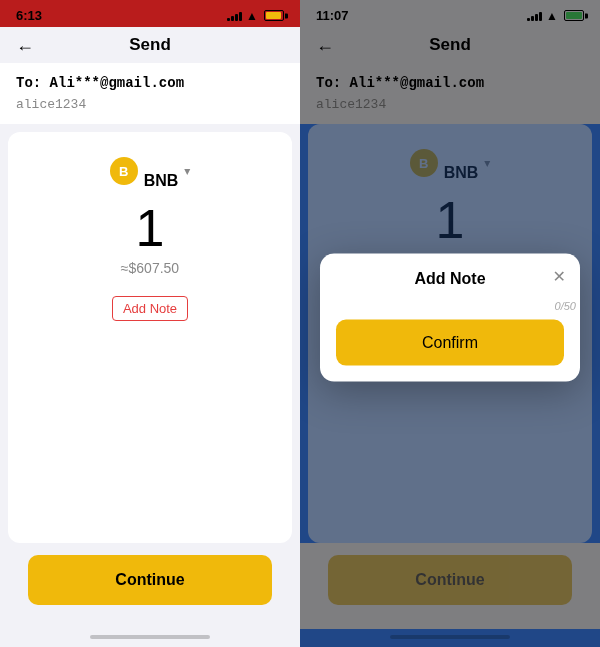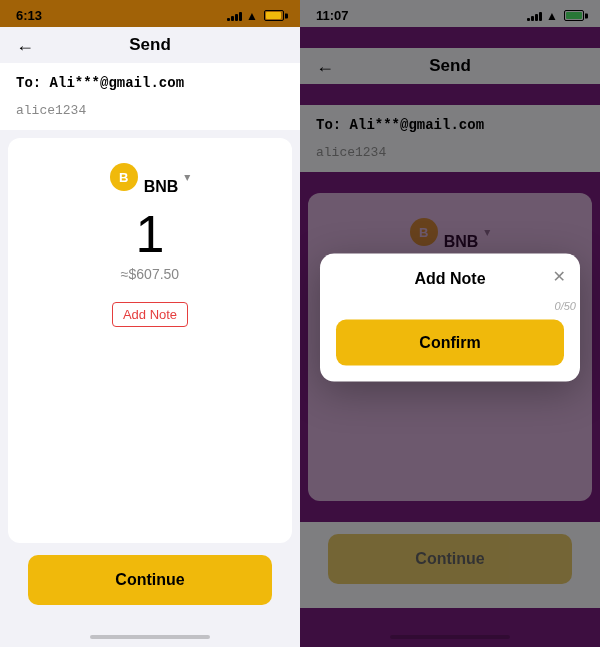--- a/index.html
+++ b/index.html
@@ -22,21 +22,21 @@
       overflow: hidden;
     }
 
     .status-bar {
       display: flex;
       justify-content: space-between;
       align-items: center;
       padding: 8px 16px 4px;
       font-size: 13px;
       font-weight: 600;
-      background: #a16207;
+      background: #b91c1c;
     }
 
     .status-bar-right {
       display: flex;
       align-items: center;
       gap: 4px;
       font-size: 11px;
     }
 
     .signal-bars {
@@ -79,21 +79,21 @@
       font-family: Liberation Mono, monospace;
     }
     .recipient-to {
       font-size: 14px;
       font-weight: 600;
       color: #000;
     }
     .recipient-name {
       font-size: 13px;
       color: #888;
-      margin-top: 12px;
+      margin-top: 6px;
     }
 
     .send-card {
       background: #fff;
       margin: 0 8px;
       border-radius: 12px;
       padding: 20px 16px;
       flex: 1;
       display: flex;
       flex-direction: column;
@@ -179,22 +179,21 @@
     .home-bar {
       width: 120px;
       height: 4px;
       background: #000;
       border-radius: 2px;
       opacity: 0.2;
     }
 
     
     .phone-right {
-      background: #701a75;
-      gap: 21px;
+      background: #3b82f6;
     }
     .phone-right .send-card {
       background: rgba(0,0,0,0.0);
       background: #fff;
       opacity: 0.5;
     }
     .overlay {
       position: absolute;
       top: 0; left: 0; right: 0; bottom: 0;
       background: rgba(0,0,0,0.45);
@@ -261,21 +260,21 @@
       font-style: italic;
     }
     .modal-confirm-btn {
       margin: 8px 16px 0;
       width: calc(100% - 32px);
       background: #F0B90B;
       border: none;
       border-radius: 10px;
       padding: 14px;
       font-size: 16px;
-      font-weight: 700;
+      font-weight: 400;
       color: #000;
       cursor: pointer;
       display: block;
     }
 
     
     .phone-right .nav-bar,
     .phone-right .status-bar {
       background: #e5e5ea;
     }

